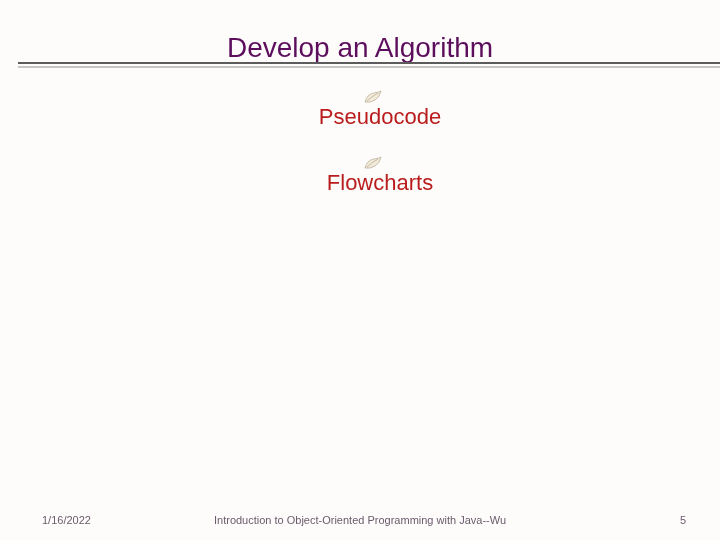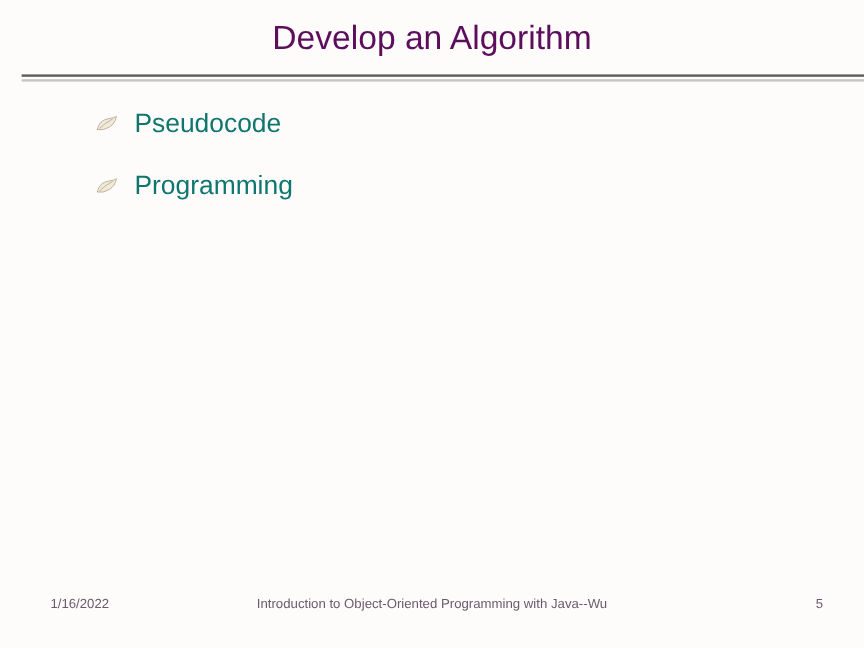--- a/index.html
+++ b/index.html
@@ -11,21 +11,21 @@
   }
   .slide {
     width: 720px;
     height: 540px;
     position: relative;
   }
   .title {
     text-align: center;
     font-size: 28px;
     color: #5c0d5c;
-    padding-top: 16px;
+    padding-top: 32px;
     font-weight: 400;
   }
   .divider {
     position: absolute;
     left: 18px;
     right: 0;
     top: 62px;
     height: 6px;
   }
   .divider::before {
@@ -50,33 +50,34 @@
     position: absolute;
     top: 90px;
     left: 80px;
     right: 40px;
   }
   .bullet-item {
     display: flex;
     align-items: center;
     margin-bottom: 26px;
     font-size: 22px;
-    color: #0f766e;
+    color: #b91c1c;
+    flex-direction: column;
   }
   .bullet-icon {
     width: 18px;
     height: 14px;
     margin-right: 14px;
     position: relative;
     flex-shrink: 0;
   }
   .bullet-icon svg { display: block; }
   .footer {
     position: absolute;
-    bottom: 30px;
+    bottom: 14px;
     left: 0;
     right: 0;
     height: 20px;
     font-size: 11px;
     color: #6b5a6b;
   }
   .footer-date {
     position: absolute;
     left: 42px;
     bottom: 0;
@@ -116,21 +117,21 @@
       <span>Pseudocode</span>
     </div>
 
     <div class="bullet-item">
       <span class="bullet-icon">
         <svg width="18" height="14" viewBox="0 0 18 14">
           <path d="M1 12 Q3 4 10 3 Q16 2 17 1 Q16 7 11 10 Q6 13 1 12 Z" fill="#f2ead8" stroke="#a89c84" stroke-width="0.6"></path>
           <path d="M3 11 Q7 7 14 3" fill="none" stroke="#a89c84" stroke-width="0.6"></path>
         </svg>
       </span>
-      <span>Programming</span>
+      <span>Flowcharts</span>
     </div>
 
   </div>
 
   <div class="footer">
     <div class="footer-date">1/16/2022</div>
     <div class="footer-title">Introduction to Object-Oriented Programming with Java--Wu</div>
     <div class="footer-page">5</div>
   </div>
 

